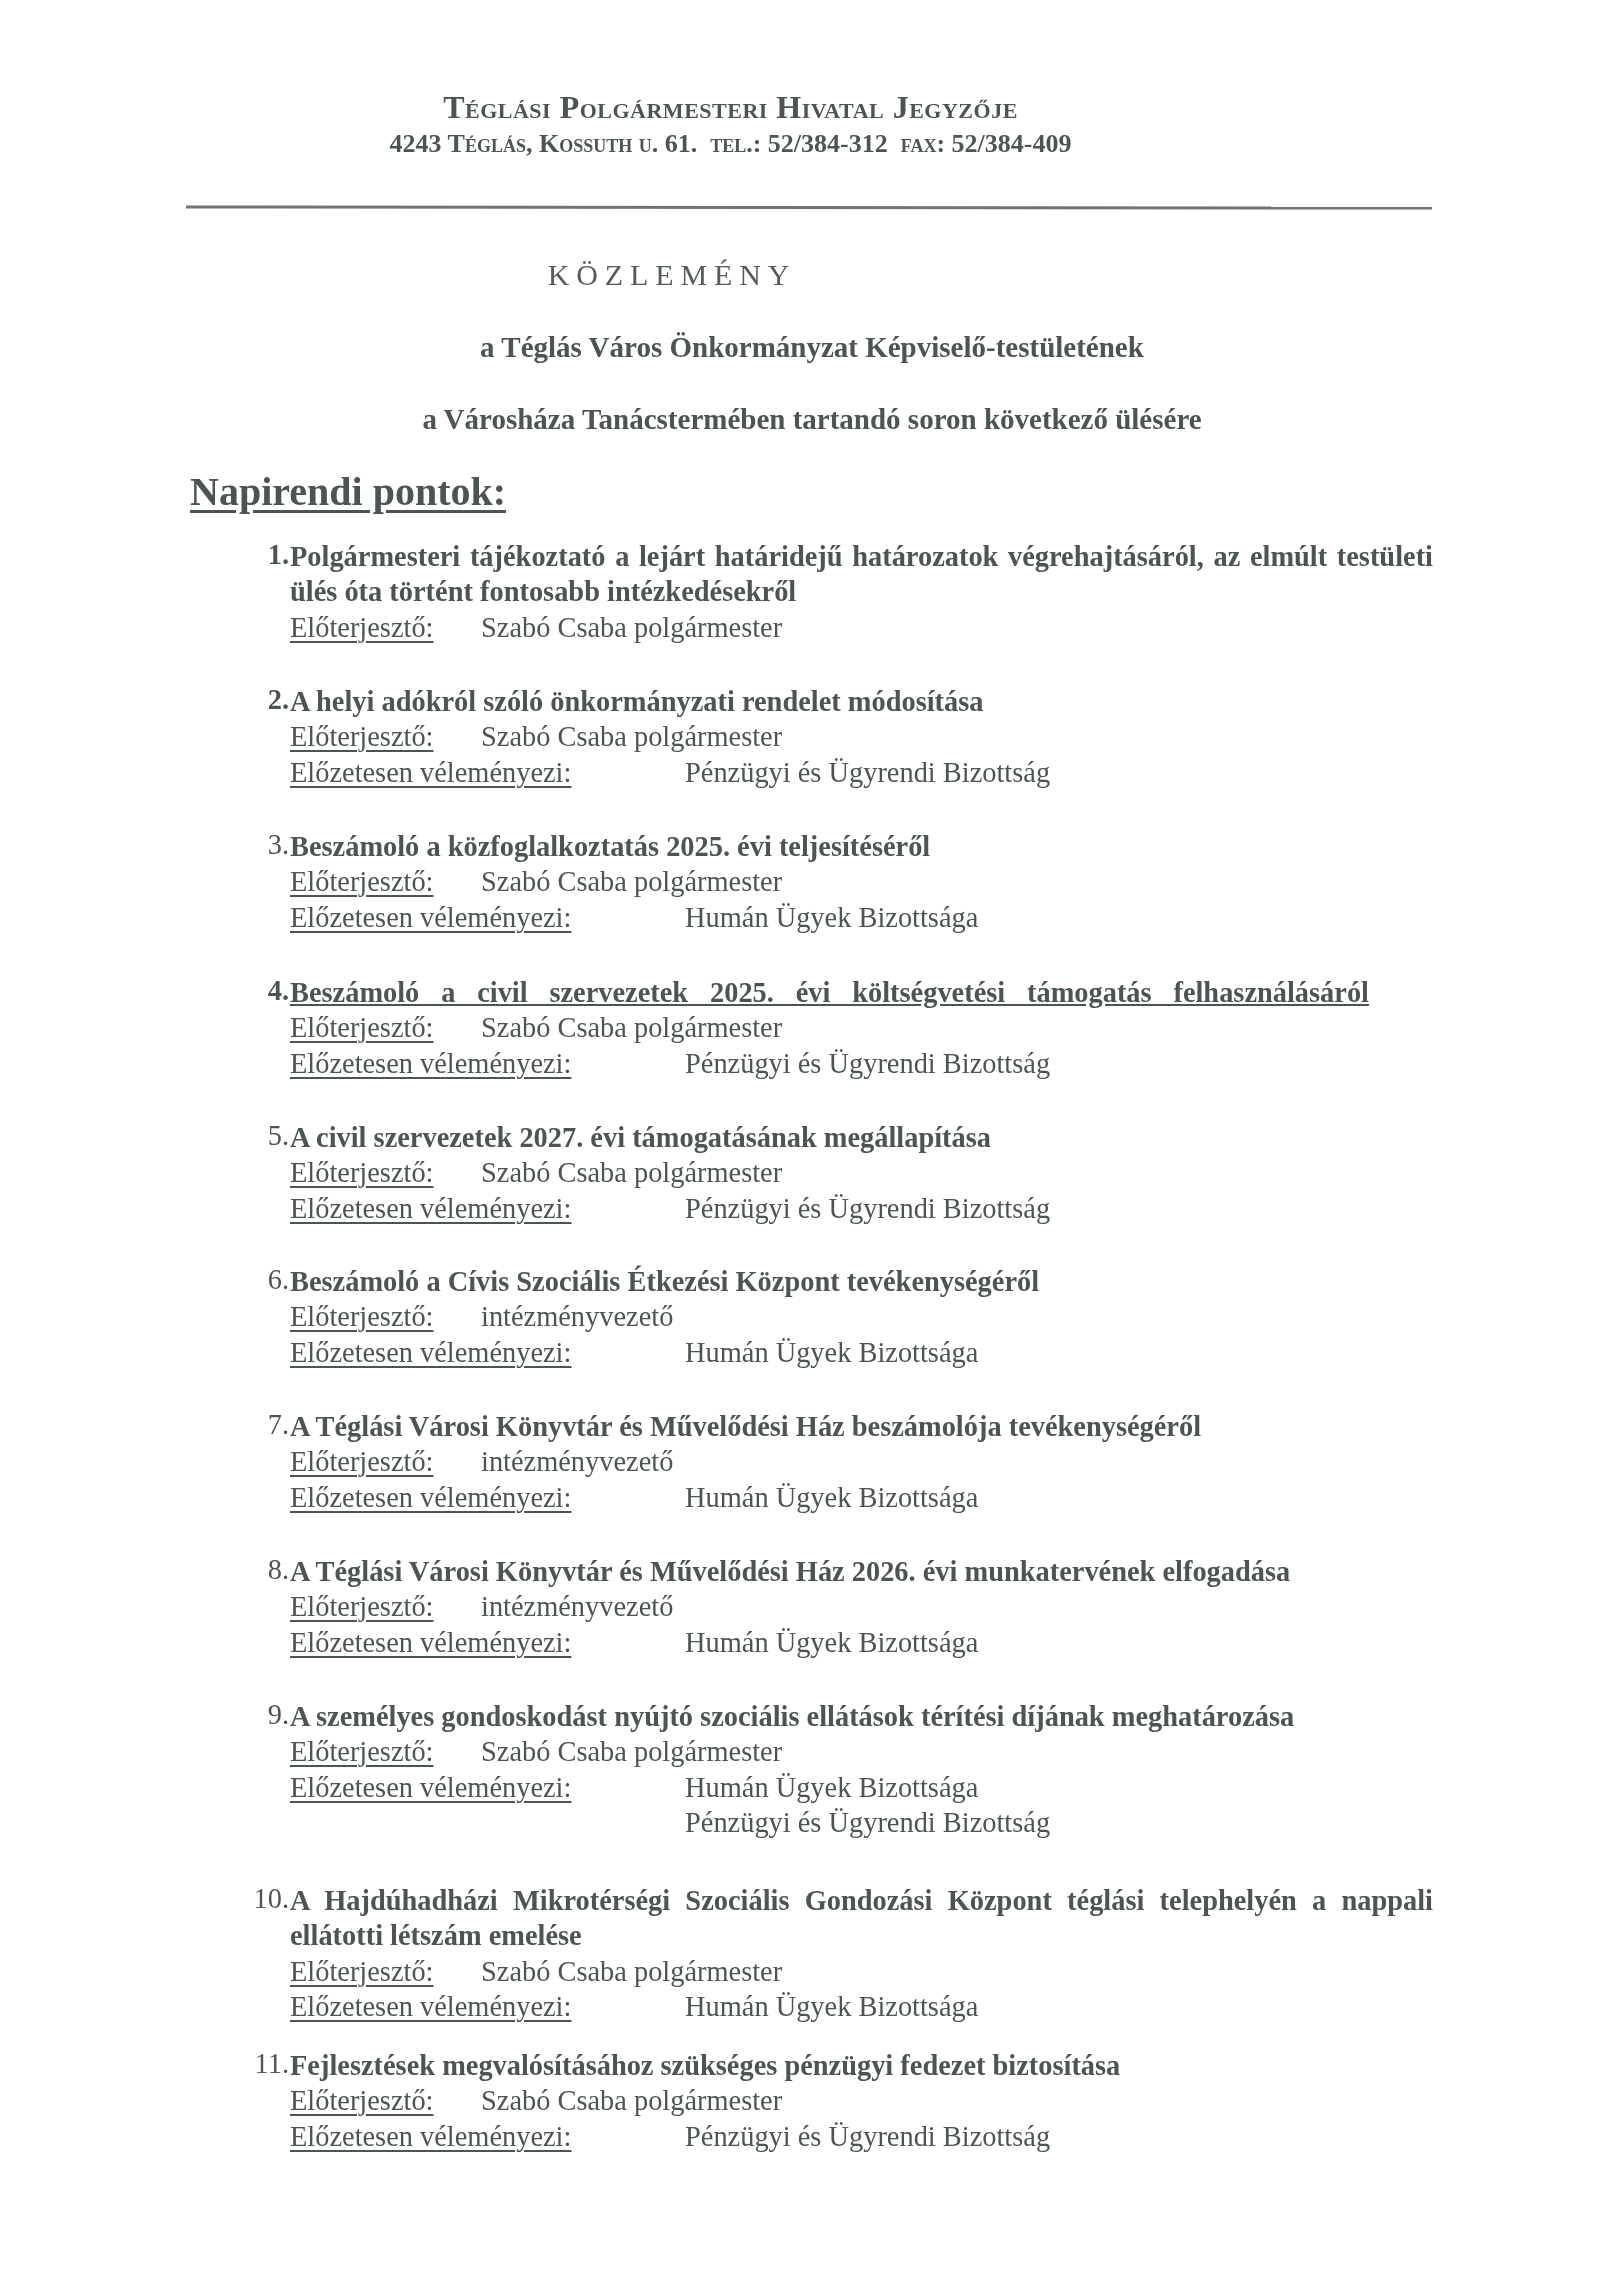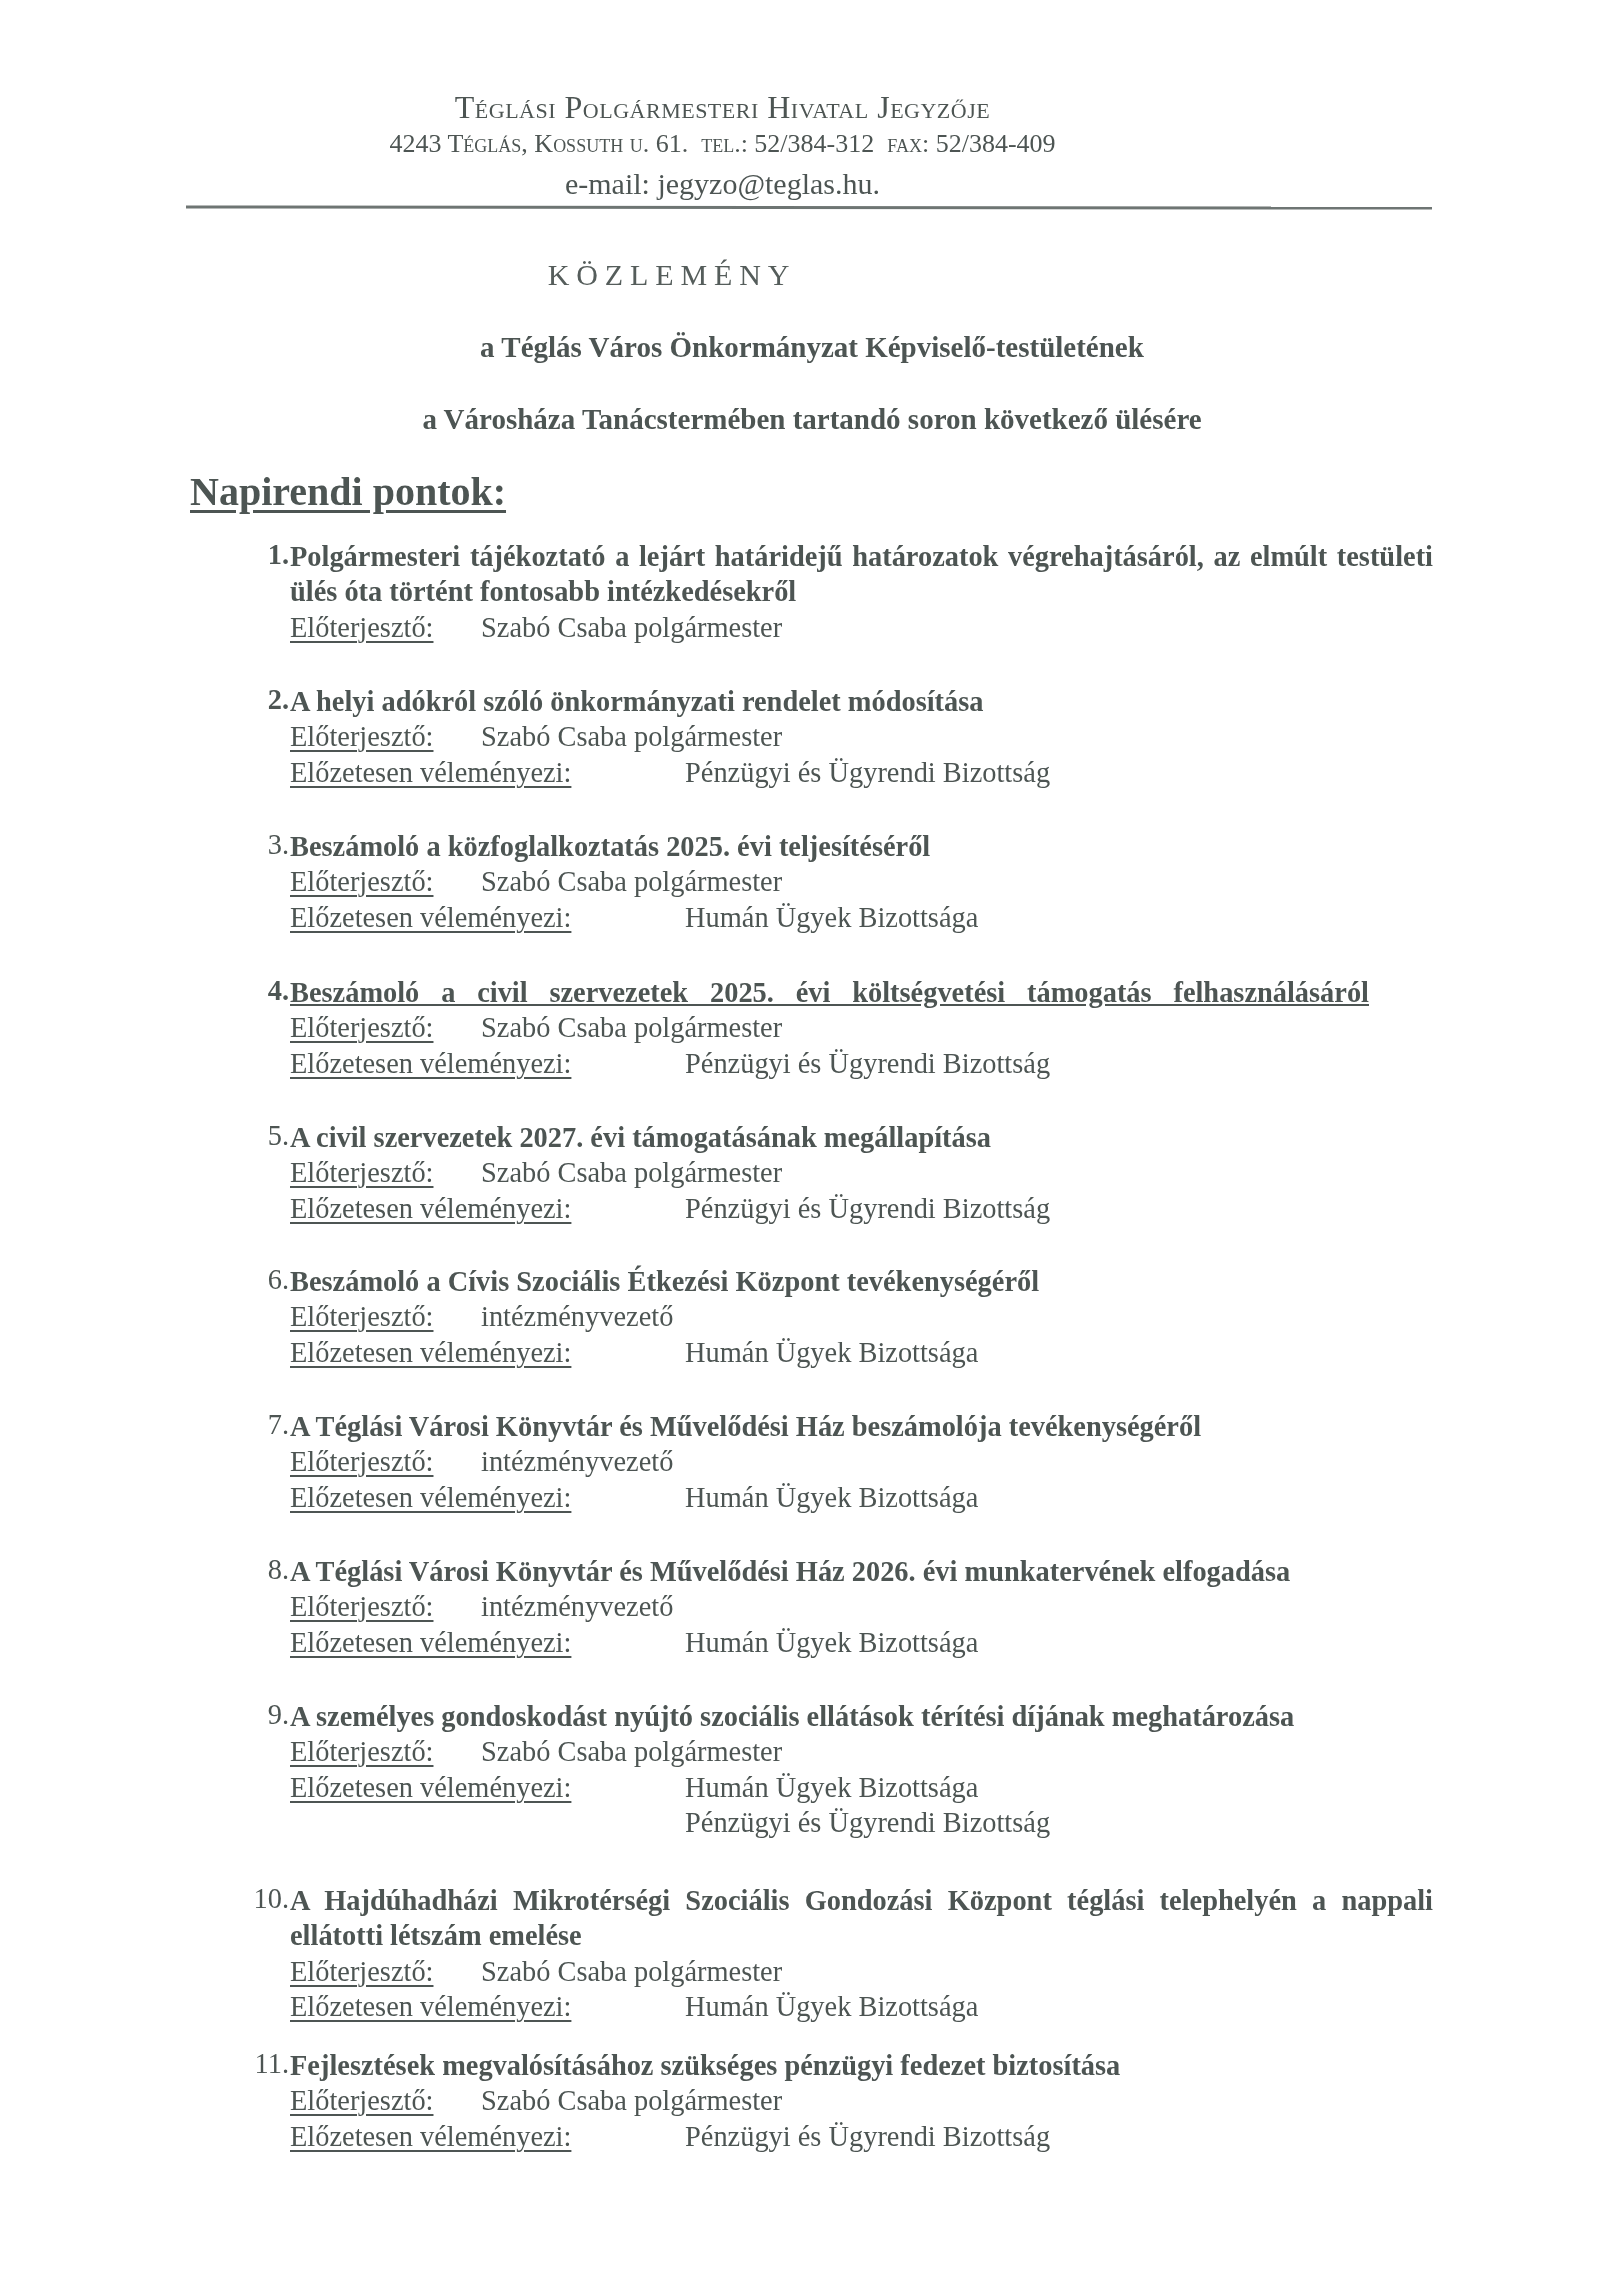--- a/index.html
+++ b/index.html
@@ -4,21 +4,21 @@
 <style>
   html, body { margin: 0; padding: 0; background: #ffffff; }
   body {
     width: 1624px; height: 2295px; position: relative; overflow: hidden;
     font-family: "Liberation Serif", "DejaVu Serif", serif;
     color: #4d5553;
   }
   .page { position: absolute; left: 0; top: 0; width: 1624px; height: 2295px; }
 
   
-  .hdr { position: absolute; left: 0; width: 1445px; text-align: center; font-weight: normal; }
+  .hdr { position: absolute; left: 8px; width: 1445px; text-align: center; font-weight: bold; }
   .hdr-title { top: 89px; font-size: 32px; font-variant: small-caps; letter-spacing: 0.5px; }
   .hdr-addr  { top: 129px; font-size: 26px; }
   .hdr-addr .sc { font-variant: small-caps; }
   .hdr-email { top: 167px; font-size: 30px; }
   .hdr-rule {
     position: absolute; left: 186px; top: 206px; width: 1246px; height: 2.5px;
     background: #6e7573; transform: rotate(0.05deg);
   }
 
   .notice-title {
@@ -57,24 +57,20 @@
 
 <div class="page">
 
   <div class="hdr hdr-title">Téglási Polgármesteri Hivatal Jegyzője</div>
   <div class="hdr hdr-addr">
     <span class="sc">4243 Téglás, Kossuth u. 61.</span>
     &nbsp;<span class="sc">tel.:</span>
     <span>52/384-312</span>
     &nbsp;<span class="sc">fax:</span>
     <span>52/384-409</span>
-  </div>
-  <div class="hdr hdr-email">
-    <span>e-mail:</span>
-    <span>jegyzo@teglas.hu.</span>
   </div>
   <div class="hdr-rule"></div>
 
   <div class="notice-title">KÖZLEMÉNY</div>
   <div class="intro intro-1">a Téglás Város Önkormányzat Képviselő-testületének</div>
   <div class="intro intro-3">a Városháza Tanácstermében tartandó soron következő ülésére</div>
 
   <div class="agenda-heading">Napirendi pontok:</div>
 
   <div id="agenda">

